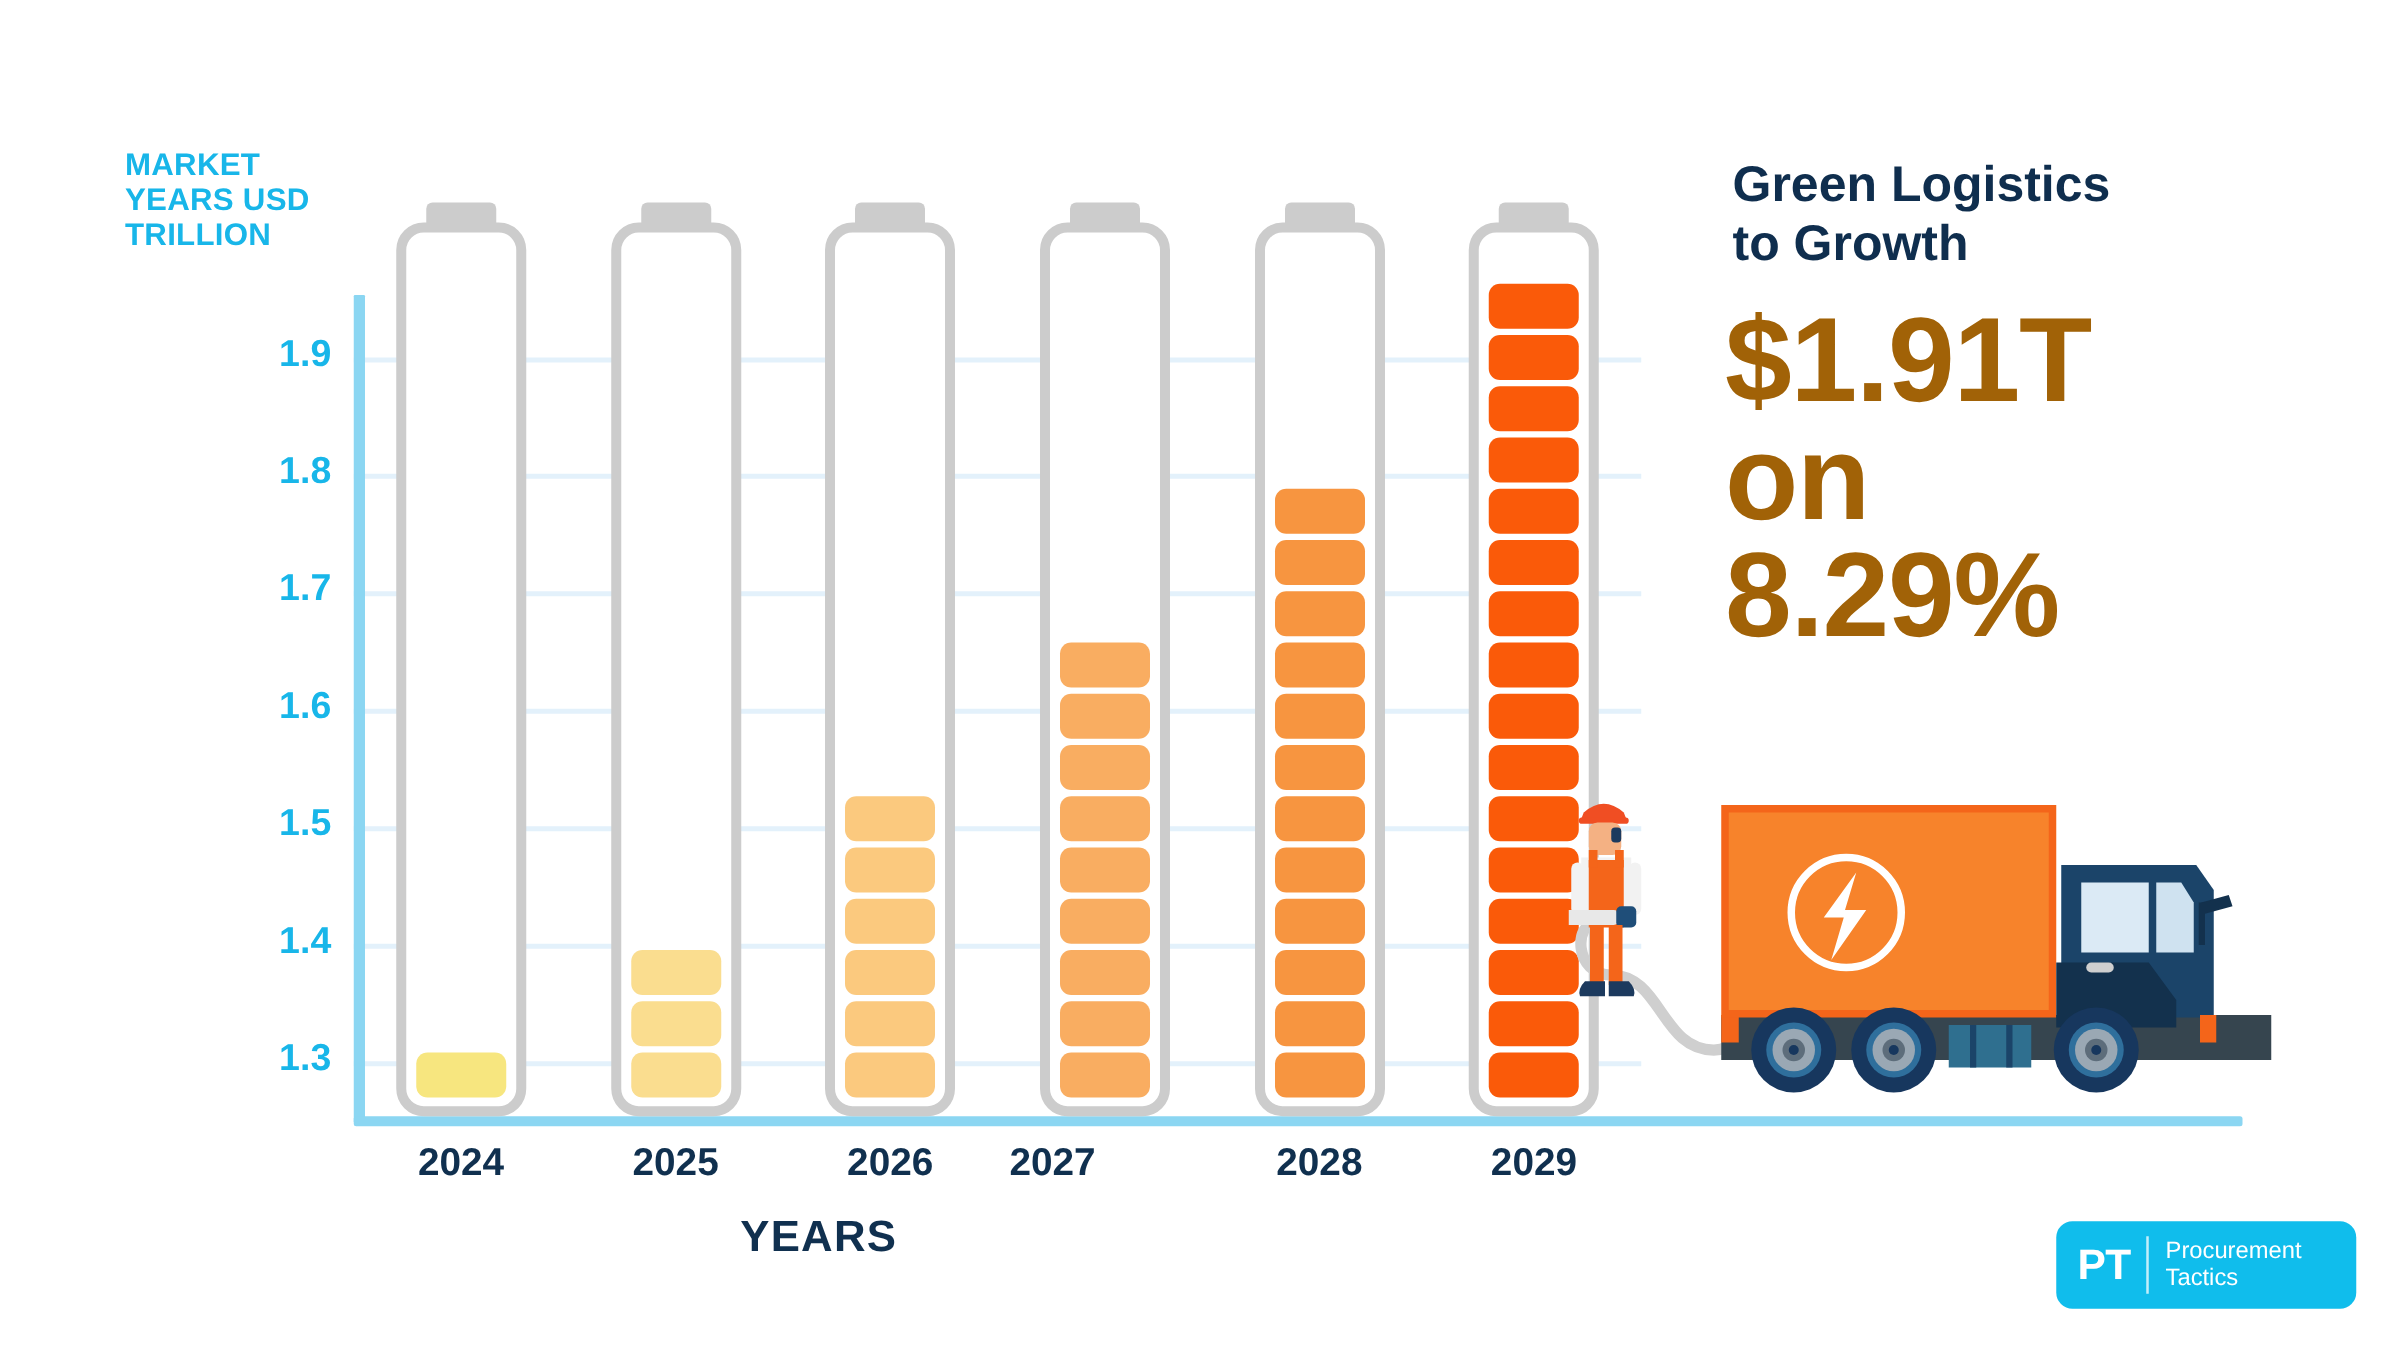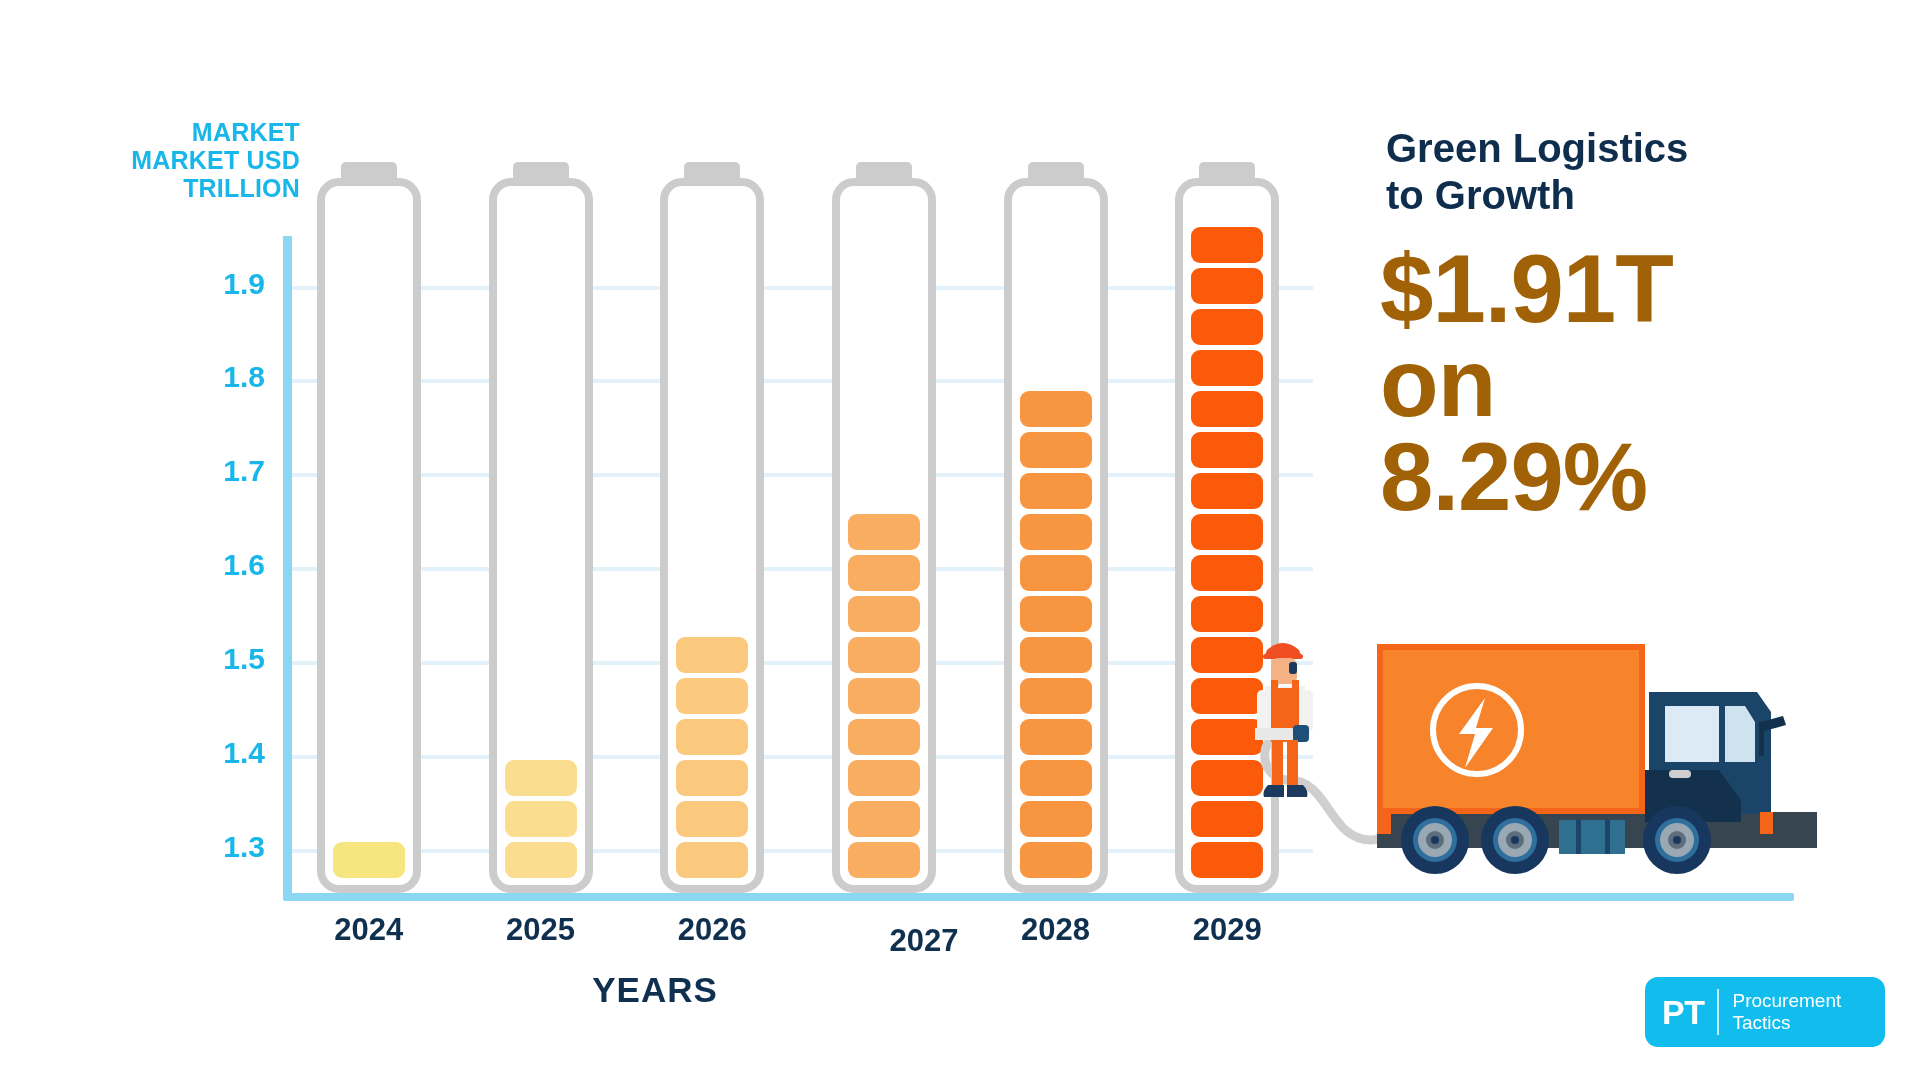--- a/index.html
+++ b/index.html
@@ -15,21 +15,20 @@
   #chart-panel {
     position: absolute;
     left: 0; top: 0;
     width: 1330px; height: 1080px;
   }
 
   #y-axis-title {
     position: absolute;
     left: 100px; top: 118px;
     width: 200px;
-    text-align: right;
     color: #18b6e9;
     font-weight: bold;
     font-size: 25px;
     line-height: 1.12;
     letter-spacing: 0.2px;
   }
 
   
   #plot {
     position: absolute;
@@ -192,21 +191,21 @@
     width: 665px; height: 275px;
   }
 </style>
 </head>
 <body>
 
 <div id="chart-panel">
 
   <div id="y-axis-title">
     <div>MARKET</div>
-    <div>MARKET USD</div>
+    <div>YEARS USD</div>
     <div>TRILLION</div>
   </div>
 
   <div id="gridlines">
       <div class="gridline" style="left: 283px; top: 848.764px;"></div>
       <div class="gridline" style="left: 283px; top: 754.907px;"></div>
       <div class="gridline" style="left: 283px; top: 661.05px;"></div>
       <div class="gridline" style="left: 283px; top: 567.193px;"></div>
       <div class="gridline" style="left: 283px; top: 473.336px;"></div>
       <div class="gridline" style="left: 283px; top: 379.479px;"></div>
@@ -302,21 +301,21 @@
           <div class="bat-seg" style="background: rgb(250, 90, 9);"></div>
         </div>
         <div class="bat-cap"></div>
       </div>
     </div>
 
   <div id="x-ticks">
       <div class="x-label" style="left: 288.833px;">2024</div>
       <div class="x-label" style="left: 460.5px;">2025</div>
       <div class="x-label" style="left: 632.167px;">2026</div>
-      <div class="x-label" style="left: 844px; margin-top: 11px;">2027</div>
+      <div class="x-label" style="left: 762px;">2027</div>
       <div class="x-label" style="left: 975.5px;">2028</div>
       <div class="x-label" style="left: 1147.17px;">2029</div>
     </div>
 
   <div id="x-axis-title">YEARS</div>
 </div>
 
 <div id="right-panel">
   <div id="headline-top">
     <div>Green Logistics</div>

